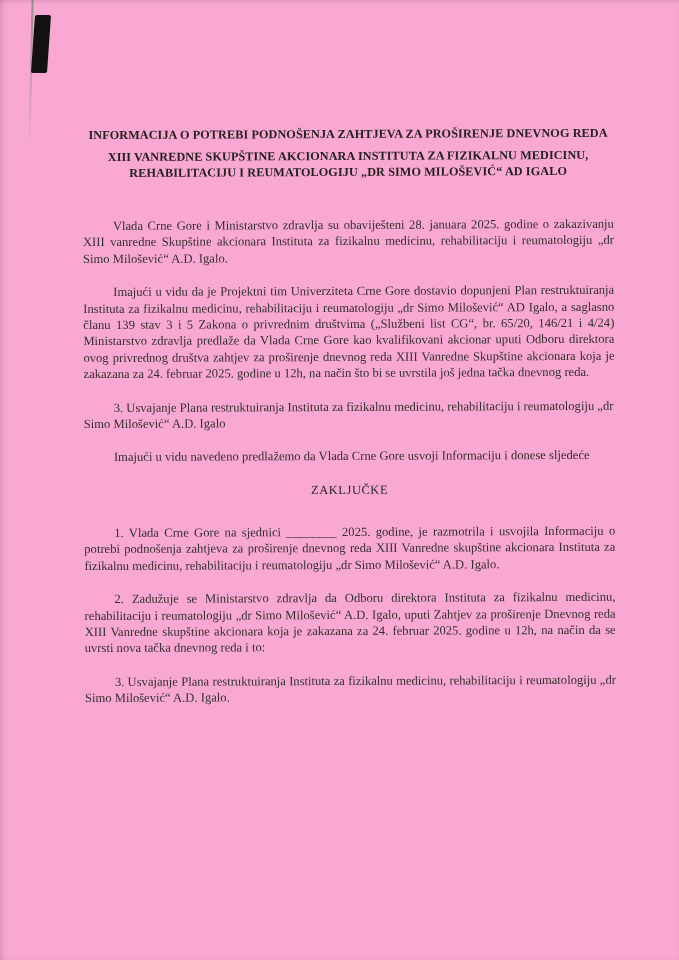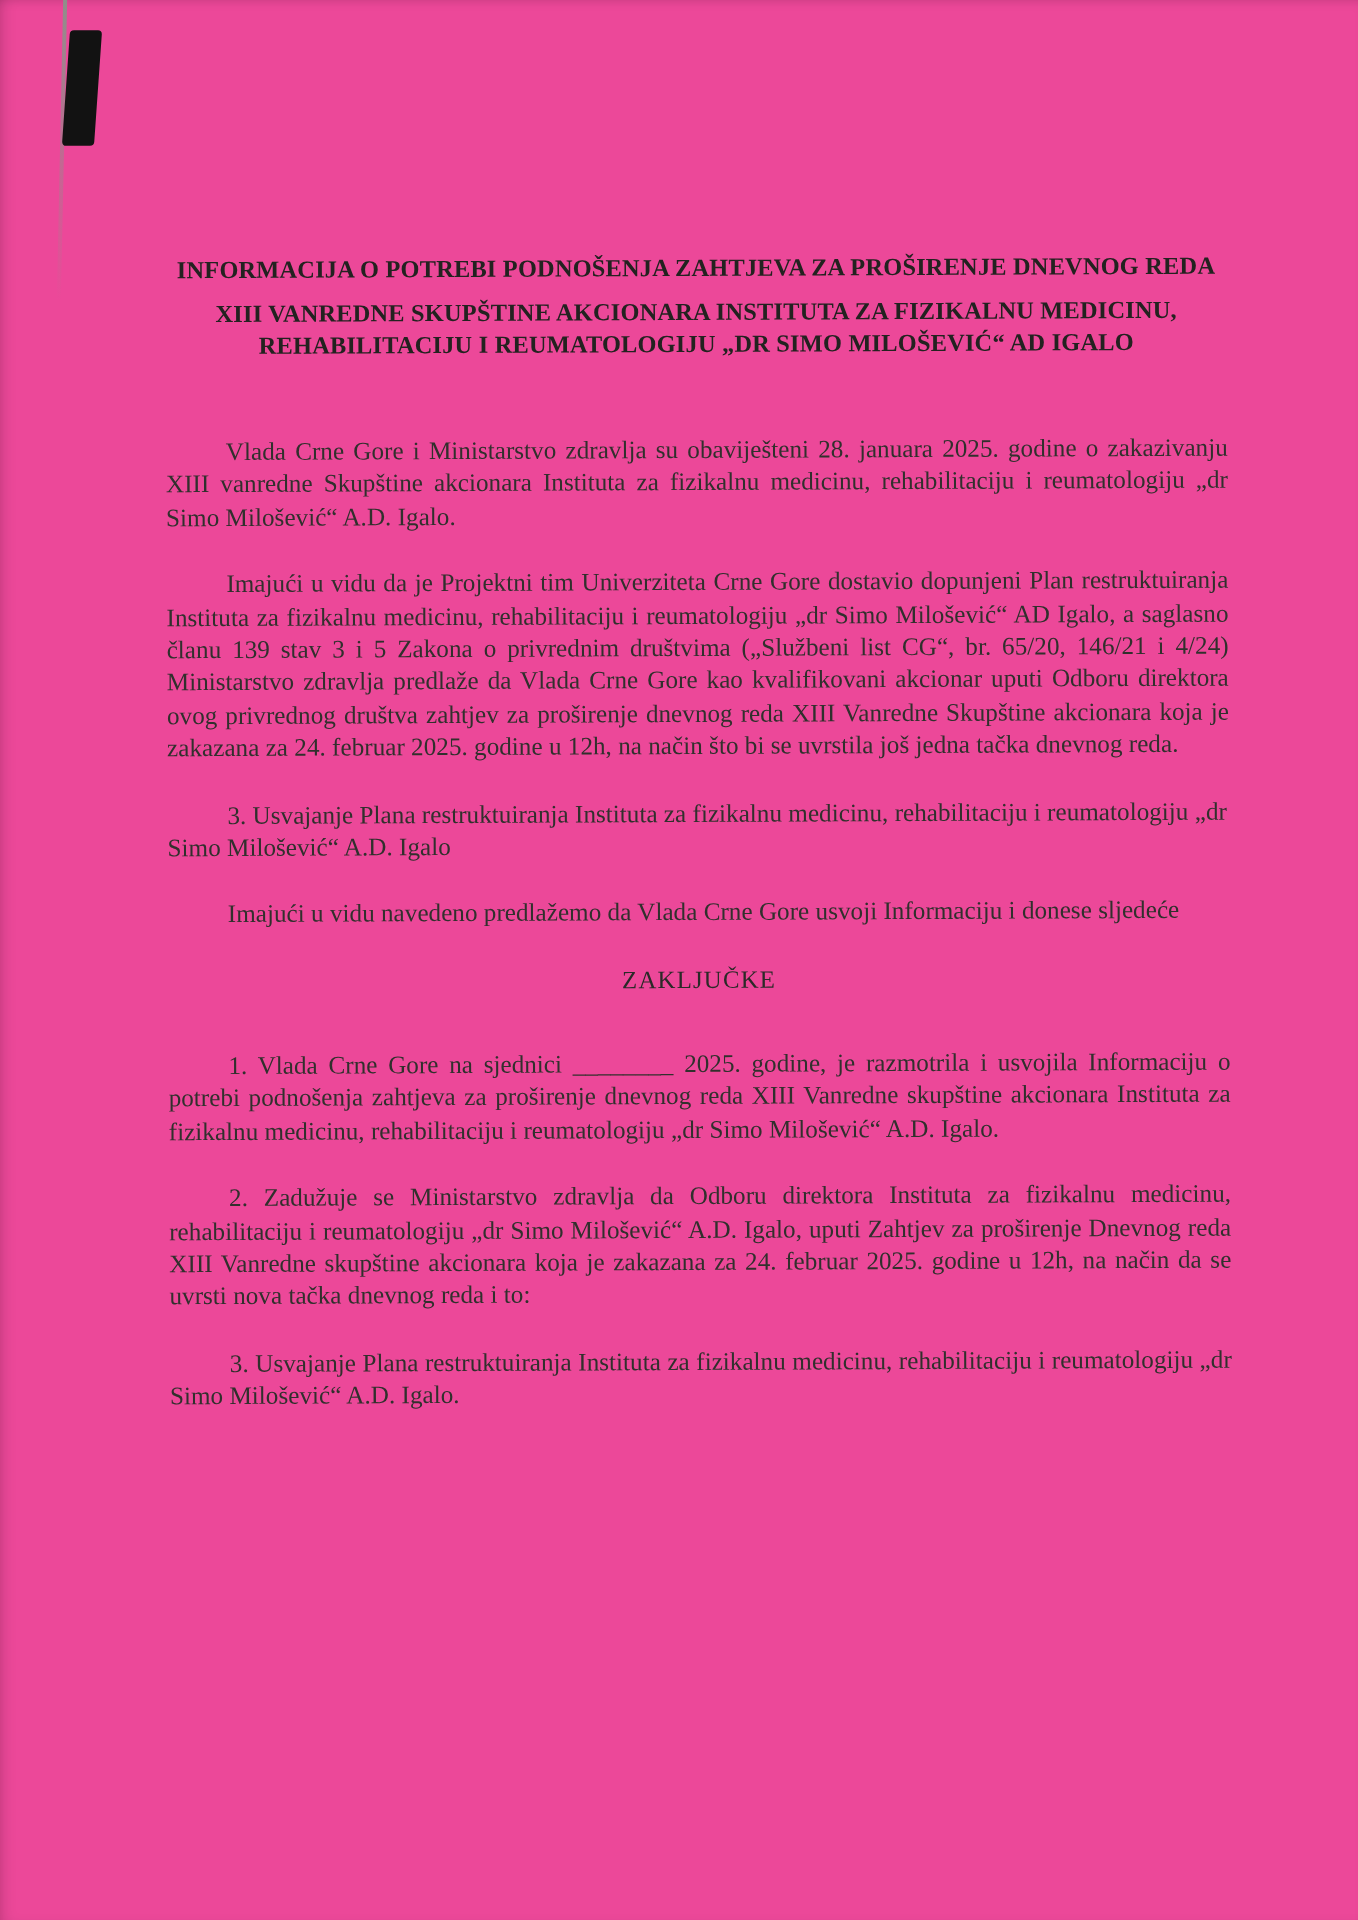--- a/index.html
+++ b/index.html
@@ -10,21 +10,21 @@
     width: 679px;
     height: 960px;
     position: relative;
     background: #e9e8e4;
     overflow: hidden;
     font-family: "Liberation Serif", "DejaVu Serif", serif;
   }
   .scan {
     position: absolute;
     inset: 0;
-    background: #ec4899;
+    background: #f9a8d4;
     box-shadow: inset 5px 0 8px -5px rgba(0,0,0,0.22), inset 0 4px 6px -4px rgba(0,0,0,0.15);
   }
   .page {
     position: absolute;
     inset: 0;
     transform: rotate(-0.25deg);
   }
   .corner-mark {
     position: absolute;
     left: 33px;

